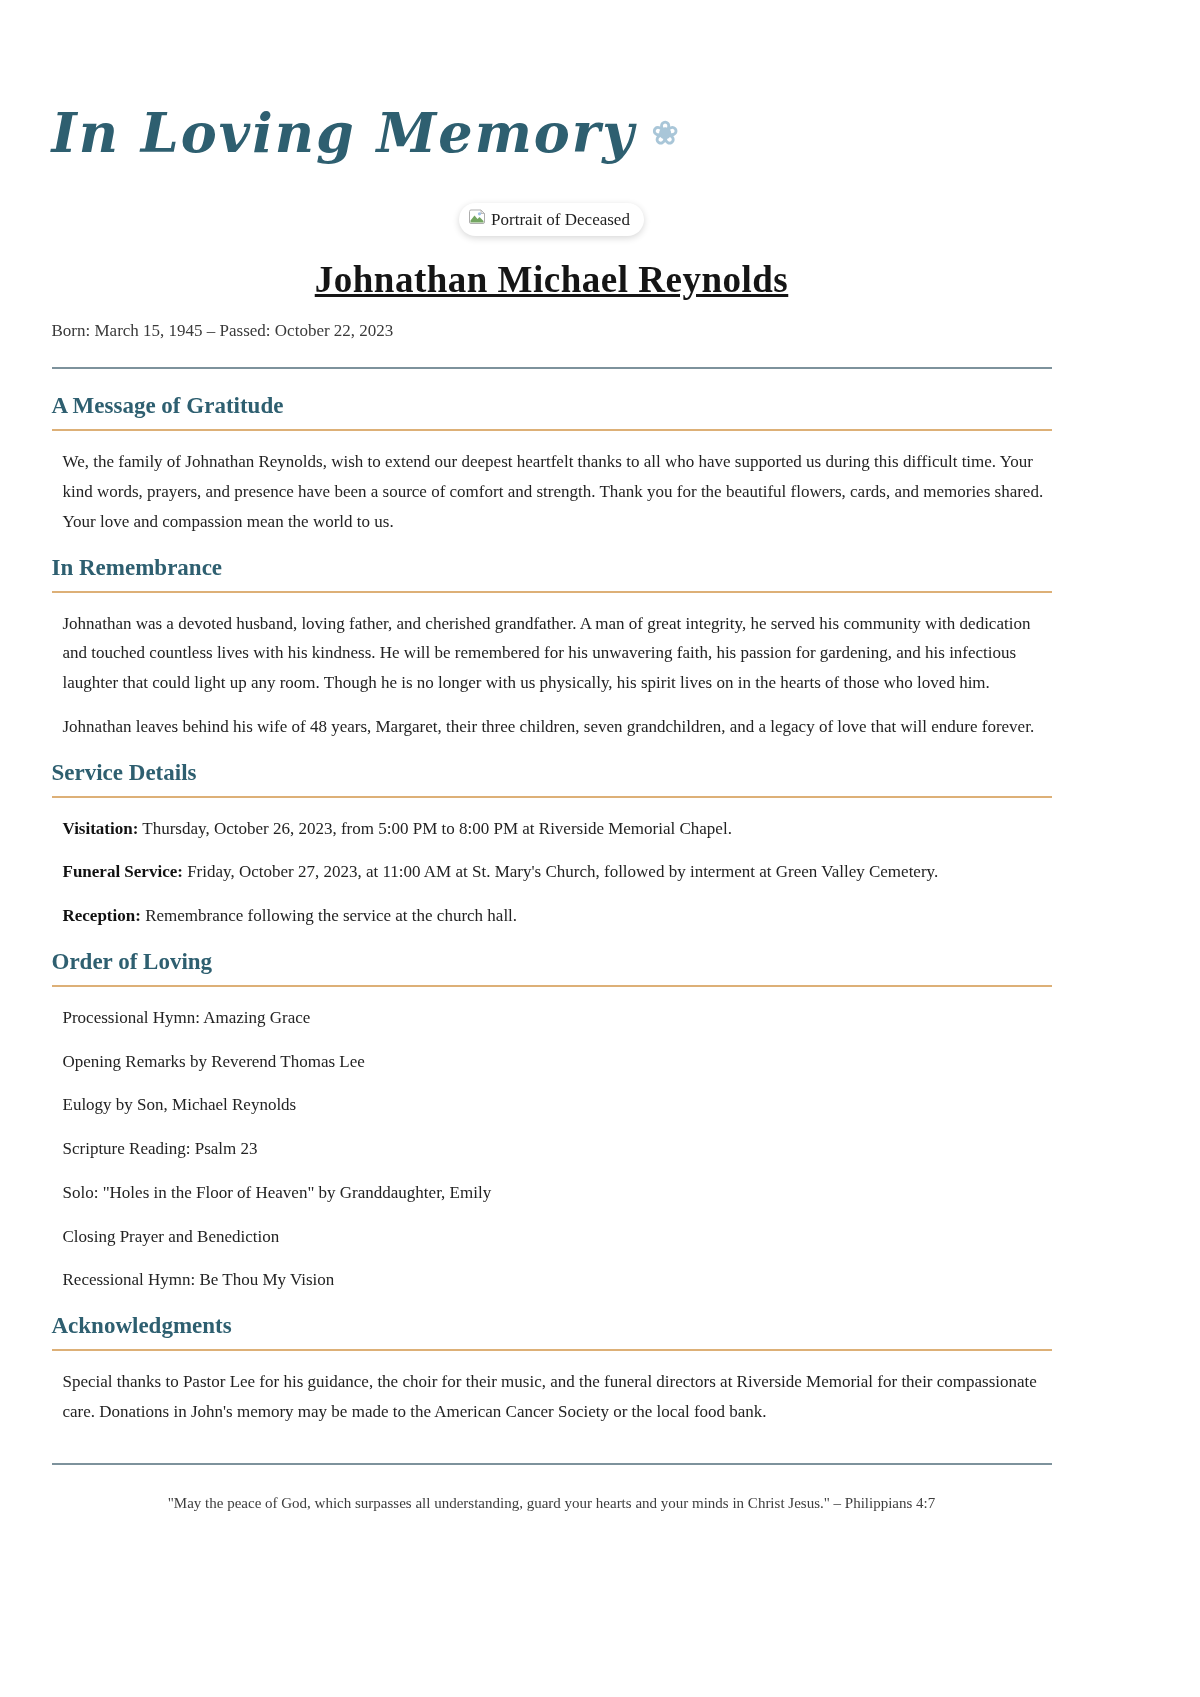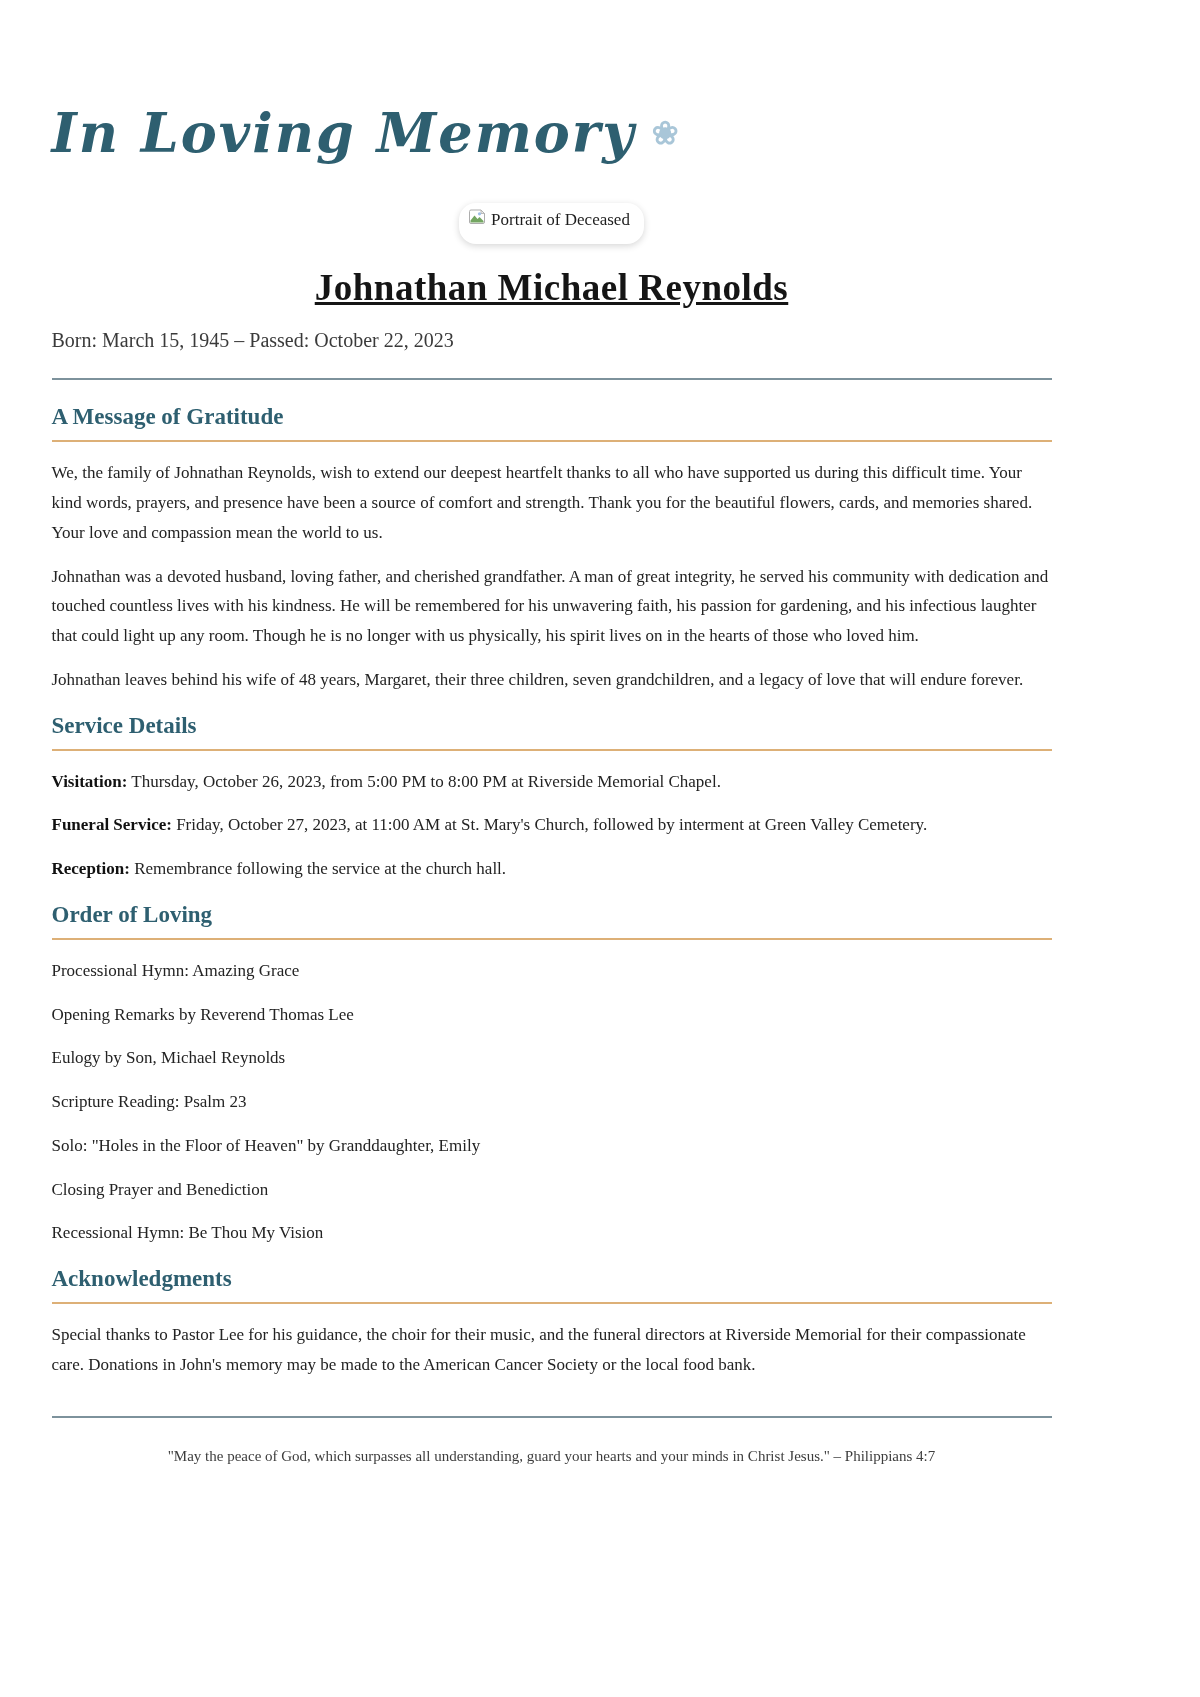--- a/index.html
+++ b/index.html
@@ -43,38 +43,38 @@
   .portrait-wrap {
     text-align: center;
     margin: 0 0 22px 0;
   }
   .portrait-pill {
     display: inline-flex;
     align-items: center;
     gap: 3px;
     background: #ffffff;
     border-radius: 17px;
-    padding: 6px 14px 14px 9px;
+    padding: 6px 14px 6px 9px;
     box-shadow: 0 2px 7px rgba(0,0,0,0.16);
     font-size: 17px;
     color: #1e1e1e;
   }
   .broken-img-icon { display: inline-block; flex: 0 0 auto; }
   
   .deceased-name {
     font-size: 37px;
     font-weight: bold;
     text-align: center;
     color: #151515;
     margin: 18px 0 20px 0;
     letter-spacing: 0.5px;
     text-decoration: underline;
   }
   .dates-line {
-    font-size: 20px;
+    font-size: 17px;
     color: #3a3a3a;
     margin: 0 0 26px 0;
   }
   hr.divider {
     border: none;
     border-top: 2px solid #7d929c;
     margin: 0 0 24px 0;
   }
   hr.divider.bottom {
     margin: 36px 0 26px 0;
@@ -83,21 +83,21 @@
     font-size: 23px;
     font-weight: bold;
     color: #2e5f70;
     margin: 18px 0 16px 0;
     padding-bottom: 10px;
     border-bottom: 2px solid #ddb077;
   }
   p.body-text {
     font-size: 17px;
     line-height: 1.75;
-    margin: 0 0 14px 0;
+    margin: 0 0 14px 11px;
     color: #232323;
   }
   p.body-text strong { color: #111; }
   .footer-quote {
     text-align: center;
     font-size: 15px;
     color: #3d3d3d;
     margin: 0 0 70px 0;
     line-height: 1.6;
   }
@@ -129,20 +129,21 @@
     <p class="dates-line">Born: March 15, 1945 – Passed: October 22, 2023</p>
 
     <hr class="divider">
 
     <section>
       <h2 class="section-heading">A Message of Gratitude</h2>
       <p class="body-text">We, the family of Johnathan Reynolds, wish to extend our deepest heartfelt thanks to all who have supported us during this difficult time. Your kind words, prayers, and presence have been a source of comfort and strength. Thank you for the beautiful flowers, cards, and memories shared. Your love and compassion mean the world to us.</p>
     </section>
 
     <section>
+      <h2 class="section-heading">In Remembrance</h2>
       <p class="body-text">Johnathan was a devoted husband, loving father, and cherished grandfather. A man of great integrity, he served his community with dedication and touched countless lives with his kindness. He will be remembered for his unwavering faith, his passion for gardening, and his infectious laughter that could light up any room. Though he is no longer with us physically, his spirit lives on in the hearts of those who loved him.</p>
       <p class="body-text">Johnathan leaves behind his wife of 48 years, Margaret, their three children, seven grandchildren, and a legacy of love that will endure forever.</p>
     </section>
 
     <section>
       <h2 class="section-heading">Service Details</h2>
       <p class="body-text"><strong>Visitation:</strong><span> Thursday, October 26, 2023, from 5:00 PM to 8:00 PM at Riverside Memorial Chapel.</span></p>
       <p class="body-text"><strong>Funeral Service:</strong><span> Friday, October 27, 2023, at 11:00 AM at St. Mary's Church, followed by interment at Green Valley Cemetery.</span></p>
       <p class="body-text"><strong>Reception:</strong><span> Remembrance following the service at the church hall.</span></p>
     </section>

